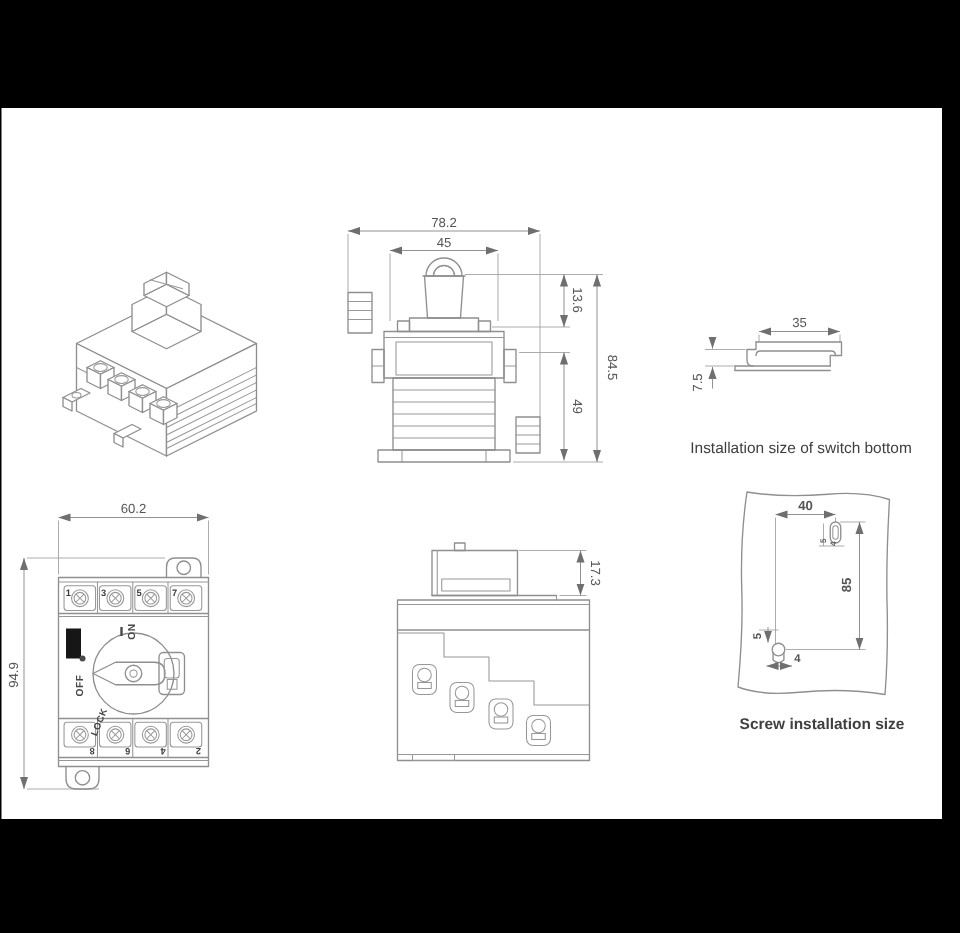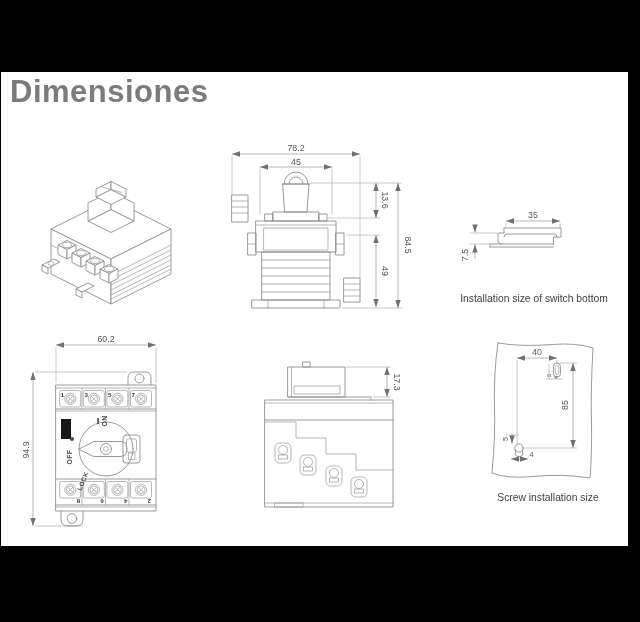--- a/index.html
+++ b/index.html
@@ -22,21 +22,20 @@
   .num{fill:#3c3c3c;font-size:6.2px;font-weight:bold;}
   .knoblbl{fill:#474747;font-size:6.8px;font-weight:bold;letter-spacing:0.4px;}
   .mid{text-anchor:middle;}
 </style>
 </head>
 <body>
 
 <div class="stage">
   <div class="content">
 
-    <div class="title">Dimensiones</div>
 
     <svg width="0" height="0" aria-hidden="true">
       <defs>
         <marker id="mE" markerWidth="9" markerHeight="7" refX="8" refY="3" orient="auto" markerUnits="userSpaceOnUse">
           <path d="M0,0.3 L8,3 L0,5.7 Z" fill="#6f6f6f"></path>
         </marker>
         <marker id="mS" markerWidth="9" markerHeight="7" refX="0" refY="3" orient="auto" markerUnits="userSpaceOnUse">
           <path d="M8,0.3 L0,3 L8,5.7 Z" fill="#6f6f6f"></path>
         </marker>
       </defs>
@@ -196,21 +195,21 @@
           <path d="M55,33 V38 H49 V45 Q49,49 53,49"></path>
           <path d="M55,42 Q55,39 58,39 H105 Q108,39 108,42"></path>
           <line x1="41" y1="49" x2="104.5" y2="49"></line>
           <line x1="41" y1="52" x2="104.5" y2="52"></line>
           <line x1="41" y1="49" x2="41" y2="52"></line>
         </g>
         <text class="cap mid" x="85" y="107">Installation size of switch bottom</text>
       </svg>
     </div>
 
-    <div class="fig" style="left:18px;top:261px;">
+    <div class="fig" style="left:1px;top:261px;">
       <svg width="175" height="200" viewBox="0 0 175 200">
         <g>
           <line class="dim" x1="37" y1="12" x2="137" y2="12" marker-start="url(#mS)" marker-end="url(#mE)"></line>
           <text class="dimtxt mid" x="87" y="9">60.2</text>
           <line class="ext" x1="37" y1="14" x2="37" y2="50"></line>
           <line class="ext" x1="137" y1="14" x2="137" y2="50"></line>
           <line class="dim" x1="14" y1="39" x2="14" y2="193" marker-start="url(#mS)" marker-end="url(#mE)"></line>
           <text class="dimtxt" transform="rotate(-90 10 117)" x="10" y="117" text-anchor="middle">94.9</text>
           <line class="ext" x1="16" y1="39" x2="108" y2="39"></line>
           <line class="ext" x1="16" y1="193" x2="64" y2="193"></line>
@@ -343,21 +342,21 @@
           <rect x="68" y="121" width="16" height="20" rx="4.5"></rect>
           <circle cx="76" cy="128" r="4.5"></circle>
           <rect x="71.5" y="133" width="9" height="4"></rect>
           <rect x="93" y="132" width="16" height="20" rx="4.5"></rect>
           <circle cx="101" cy="139" r="4.5"></circle>
           <rect x="96.5" y="144" width="9" height="4"></rect>
         </g>
       </svg>
     </div>
 
-    <div class="fig" style="left:461px;top:261px;">
+    <div class="fig" style="left:461px;top:246px;font-weight:bold;">
       <svg width="165" height="180" viewBox="0 0 165 180">
 
         <path class="part" d="M36,10 Q60,14 90,11.5 Q114,9.5 131,15 Q128.5,58 129.5,90 Q130,120 128,145 Q101,140.5 71,143.5 Q46,146 30,140 Q33.5,102 32.5,75 Q31.5,40 36,10 Z" fill="none"></path>
         <g>
           <line class="dim" x1="55" y1="25" x2="95" y2="25" marker-start="url(#mS)" marker-end="url(#mE)"></line>
           <text class="dimtxt mid" x="75" y="22">40</text>
           <line class="ext" x1="55" y1="27" x2="55" y2="112"></line>
           <line class="ext" x1="95" y1="27" x2="95" y2="30"></line>
           <line class="ext" x1="98" y1="30" x2="115" y2="30"></line>
           <line class="ext" x1="62" y1="115" x2="115" y2="115"></line>

